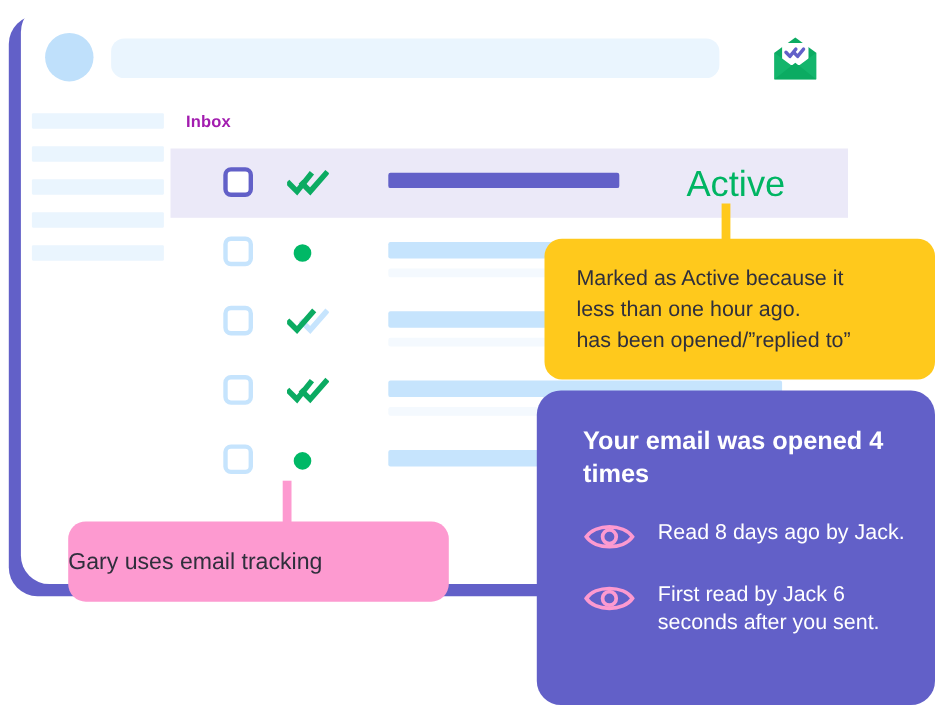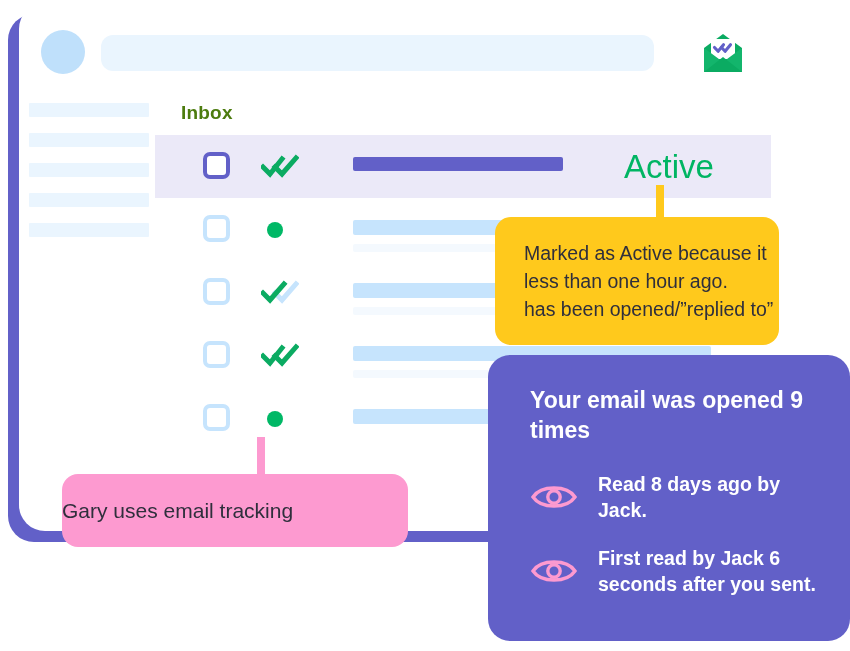--- a/index.html
+++ b/index.html
@@ -86,25 +86,25 @@
   .side-line {
     height: 14px;
     background: #eaf5fe;
     margin-bottom: 16px;
     border-radius: 1px;
   }
 
   
   .inbox-label {
     position: absolute;
-    left: 162px;
+    left: 150px;
     top: 99px;
-    font-size: 19px;
+    font-size: 15px;
     font-weight: bold;
-    color: #4d7c0f;
+    color: #a21caf;
     letter-spacing: 0.2px;
   }
 
   
   .maillist {
     position: absolute;
     left: 136px;
     top: 132px;
     width: 616px;
   }
@@ -192,21 +192,21 @@
     width: 8px;
     height: 55px;
     background: #fd9ad0;
   }
 
   
   .tooltip-yellow {
     position: absolute;
     left: 495px;
     top: 217px;
-    width: 284px;
+    width: 355px;
     box-sizing: border-box;
     padding: 22px 26px 22px 29px;
     background: #ffc91c;
     border-radius: 16px;
   }
   .tooltip-yellow .line {
     font-size: 19.5px;
     line-height: 28px;
     color: #2f2f3c;
     font-weight: 500;
@@ -246,23 +246,21 @@
   }
   .card-purple .heading {
     font-size: 23px;
     line-height: 30px;
     font-weight: bold;
     color: #ffffff;
     margin-bottom: 26px;
   }
   .card-row {
     display: flex;
-    align-items: center;
     margin-bottom: 22px;
-    font-weight: bold;
   }
   .card-row .eye {
     flex: 0 0 auto;
     width: 48px;
     height: 34px;
     margin-right: 20px;
   }
   .card-row .text {
     font-size: 19.5px;
     line-height: 26px;
@@ -367,21 +365,21 @@
     <div class="line">Marked as Active because it</div>
     <div class="line">less than one hour ago.</div>
     <div class="line">has been opened/”replied to”</div>
   </div>
 
   <div class="tooltip-pink">
     <div class="line">Gary uses email tracking</div>
   </div>
 
   <div class="card-purple">
-    <div class="heading">Your email was opened 9 times</div>
+    <div class="heading">Your email was opened 4 times</div>
 
     <div class="card-row">
       <div class="eye">
         <svg width="48" height="34" viewBox="0 0 48 34" xmlns="http://www.w3.org/2000/svg">
           <path d="M3 17 C11 5, 37 5, 45 17 C37 29, 11 29, 3 17 Z" fill="none" stroke="#fd9ad0" stroke-width="3.4"></path>
           <circle cx="24" cy="17" r="6.2" fill="none" stroke="#fd9ad0" stroke-width="3.4"></circle>
         </svg>
       </div>
       <div class="text">Read 8 days ago by Jack.</div>
     </div>

